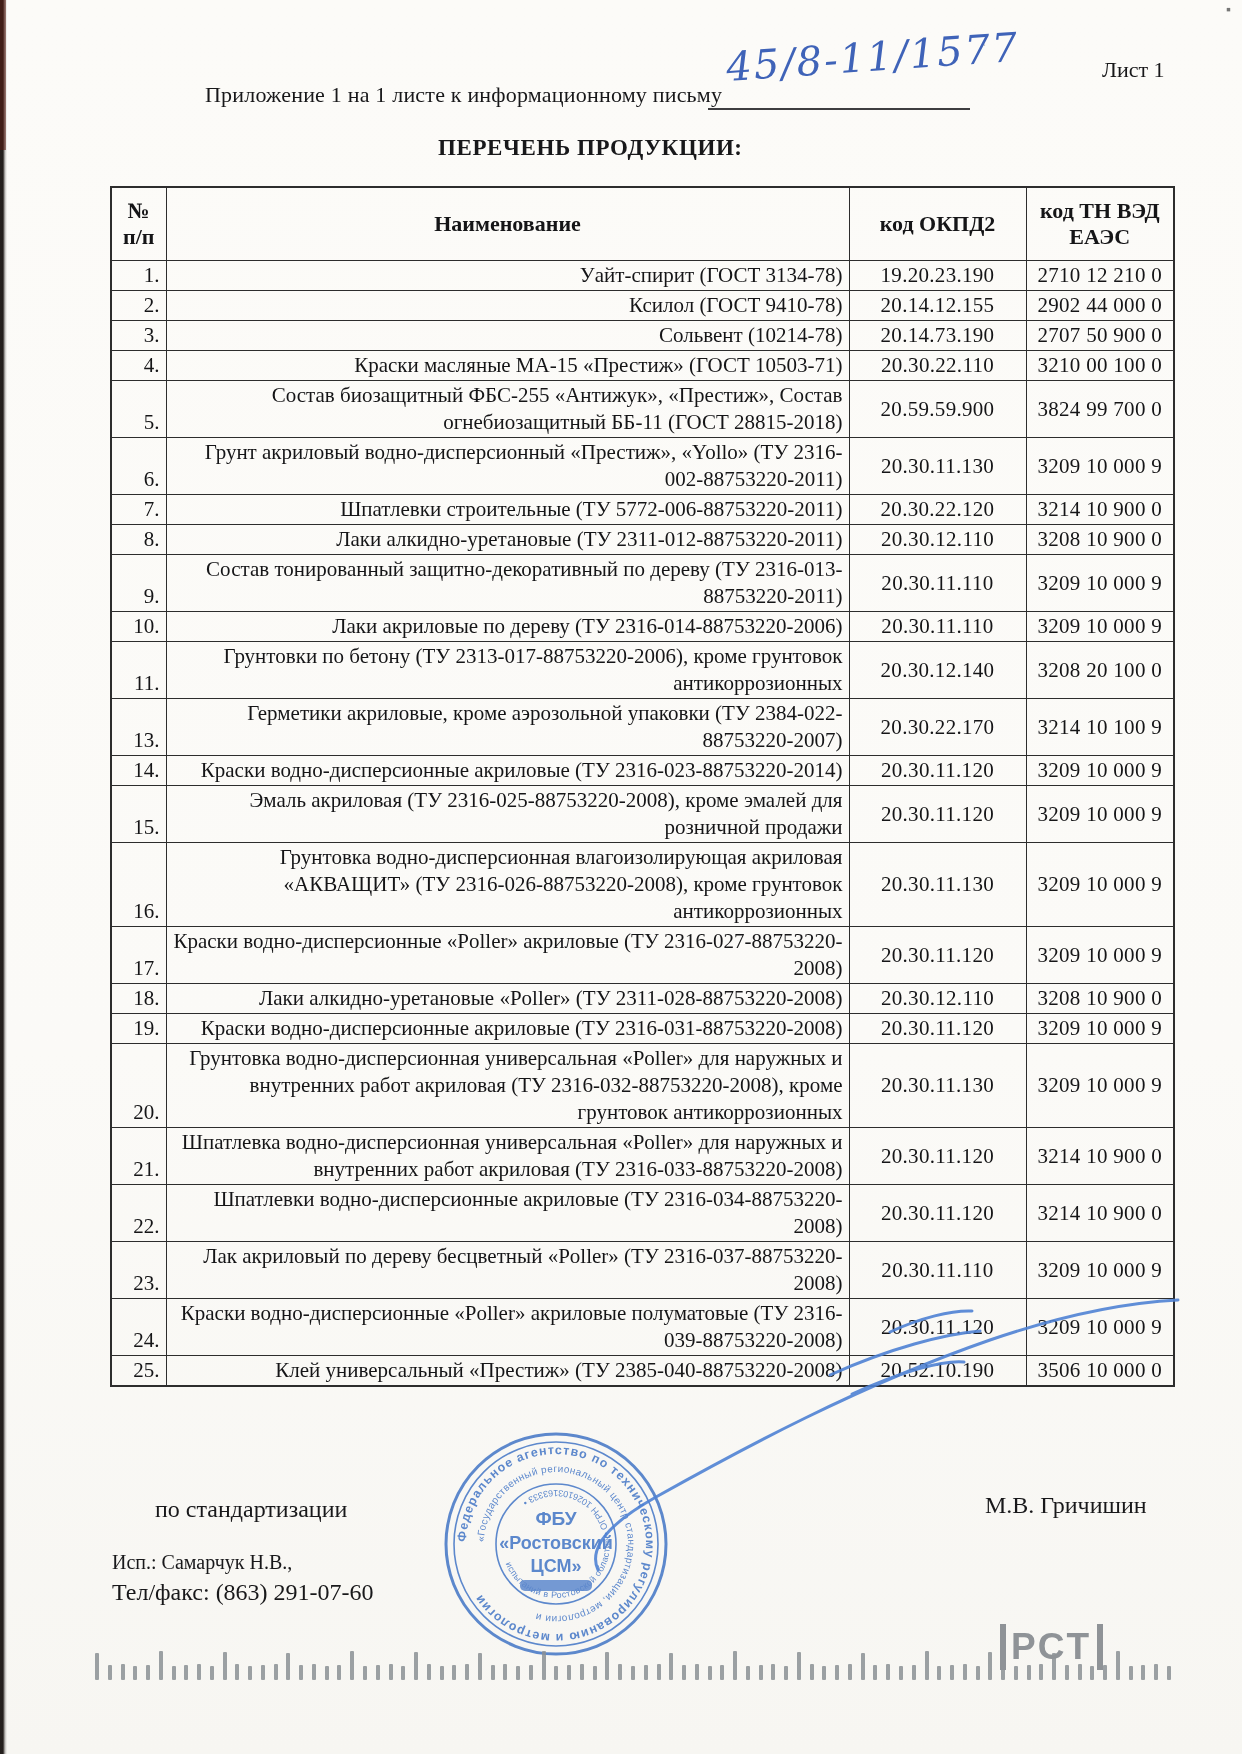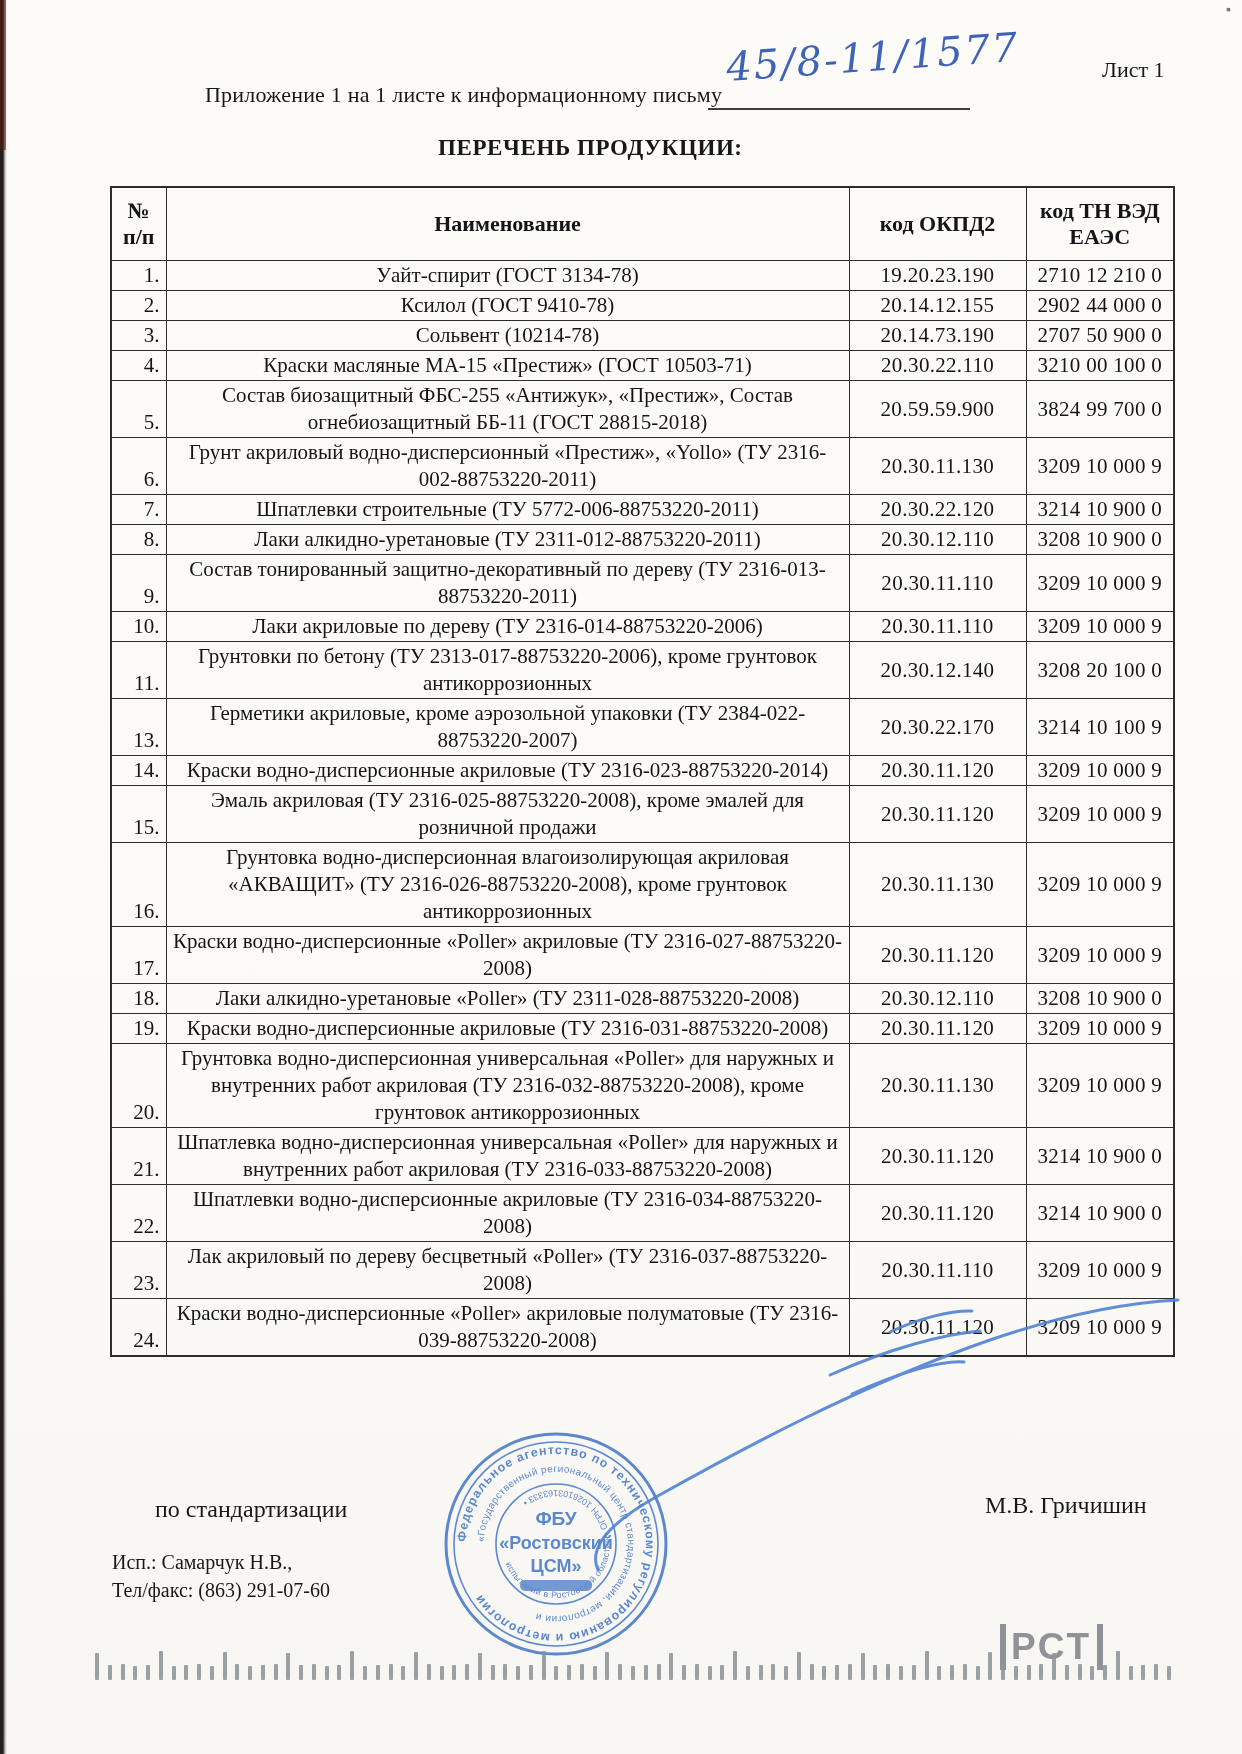--- a/index.html
+++ b/index.html
@@ -31,28 +31,28 @@
     font-size:21px;line-height:27px;color:#151517;
   }
   table.products,table.products th,table.products td{border:1.6px solid #2d2d2d;}
   table.products{border-width:2.6px;}
   table.products th{
     font-size:22px;font-weight:bold;text-align:center;vertical-align:middle;
     padding:6px 4px;height:60px;line-height:26px;
   }
   table.products td{padding:1px 6px;}
   td.c-num{text-align:right;vertical-align:bottom;padding-right:11px;padding-bottom:2px;}
-  td.c-name{text-align:center;vertical-align:top;padding-left:10px;padding-right:12px;}
+  td.c-name{text-align:right;vertical-align:top;padding-left:10px;padding-right:12px;}
   td.c-code{text-align:center;vertical-align:middle;letter-spacing:.3px;}
   
   .signer-1{position:absolute;left:155px;top:1451px;font-size:24px;}
   .signer-2{position:absolute;left:155px;top:1496px;font-size:24px;}
   .signer-name{position:absolute;left:985px;top:1492px;font-size:24px;}
   .executor{position:absolute;left:112px;top:1551px;font-size:20px;}
-  .phone{position:absolute;left:112px;top:1579px;font-size:20px;}
+  .phone{position:absolute;left:112px;top:1579px;font-size:24px;}
   
   .stamp{position:absolute;left:440px;top:1428px;width:232px;height:232px;opacity:.82;}
   .sig{position:absolute;left:560px;top:1270px;width:640px;height:310px;}
   
   .ruler{position:absolute;left:95px;top:1650px;width:1076px;height:32px;}
   .tick{position:absolute;bottom:2px;width:4px;background:#8b9094;border-radius:1px;opacity:.85;}
   .rst{
     position:absolute;left:1000px;top:1624px;display:flex;align-items:stretch;
     color:#8f9397;font-family:"Liberation Sans",sans-serif;font-weight:bold;
   }
@@ -221,20 +221,26 @@
       <td class="c-num">23.</td>
       <td class="c-name">Лак акриловый по дереву бесцветный «Poller» (ТУ 2316-037-88753220-2008)</td>
       <td class="c-code">20.30.11.110</td>
       <td class="c-code">3209 10 000 9</td>
     </tr>
         <tr>
       <td class="c-num">24.</td>
       <td class="c-name">Краски водно-дисперсионные «Poller» акриловые полуматовые (ТУ 2316-039-88753220-2008)</td>
       <td class="c-code">20.30.11.120</td>
       <td class="c-code">3209 10 000 9</td>
+    </tr>
+        <tr>
+      <td class="c-num">25.</td>
+      <td class="c-name">Клей универсальный «Престиж» (ТУ 2385-040-88753220-2008)</td>
+      <td class="c-code">20.52.10.190</td>
+      <td class="c-code">3506 10 000 0</td>
     </tr>
       </tbody>
   </table>
 
   <div class="signer-2">по стандартизации</div>
   <div class="signer-name">М.В. Гричишин</div>
   <div class="executor">Исп.: Самарчук Н.В.,</div>
   <div class="phone">Тел/факс: (863) 291-07-60</div>
 
   <svg class="stamp" viewBox="0 0 232 232">

